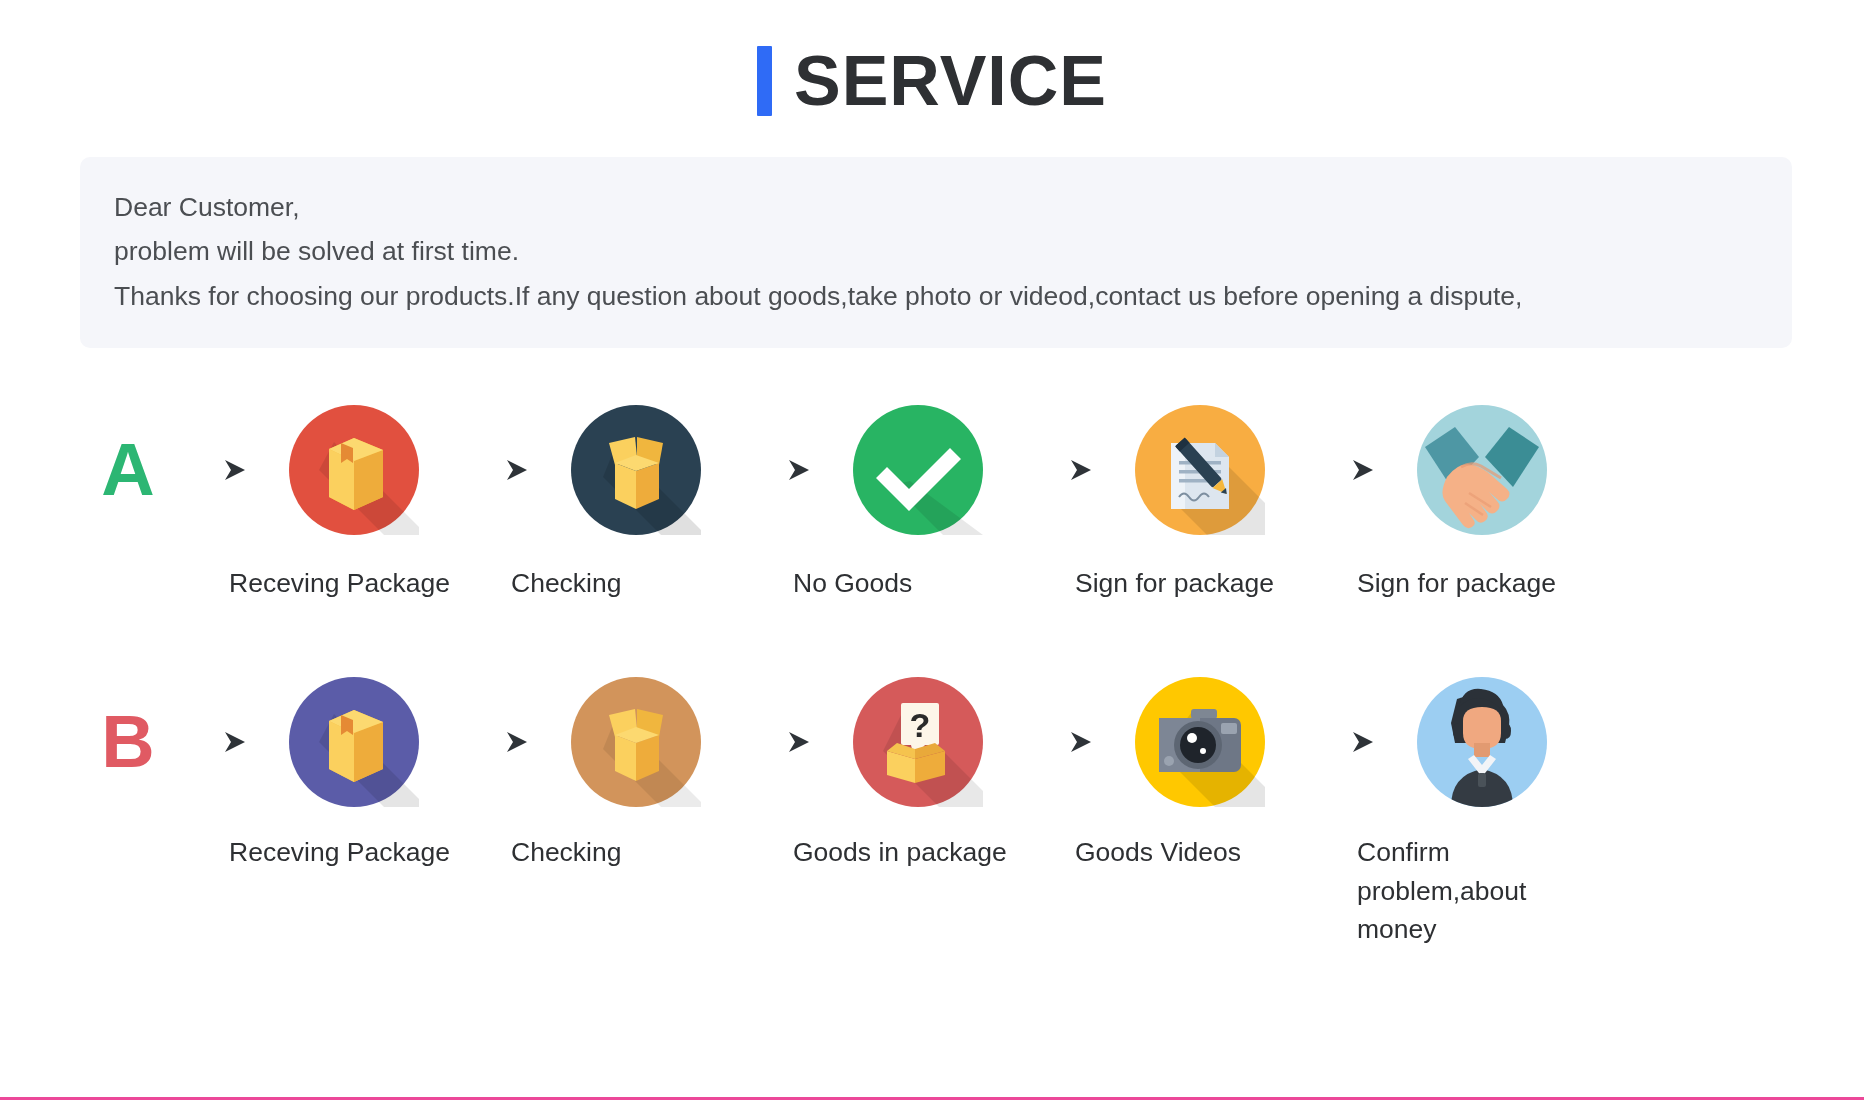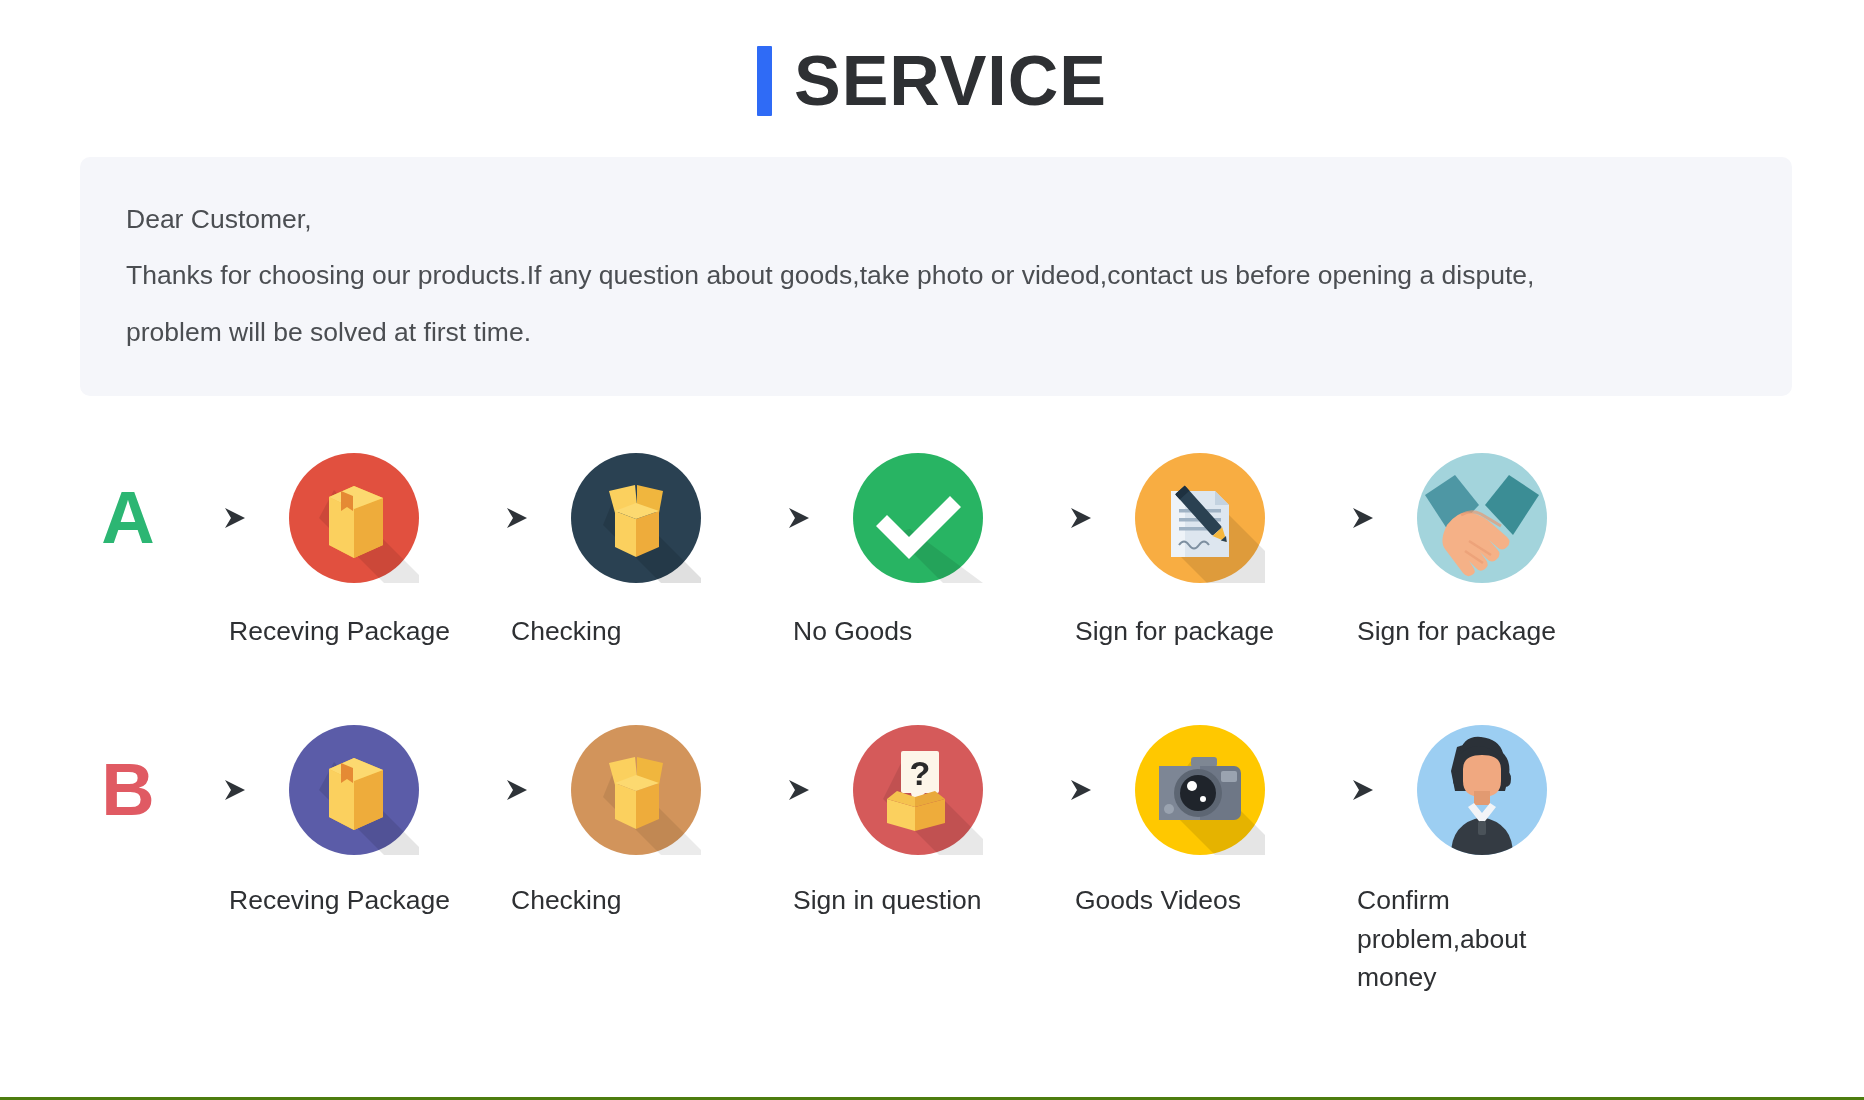--- a/index.html
+++ b/index.html
@@ -6,21 +6,21 @@
   html, body {
     margin: 0; padding: 0;
     width: 1864px; height: 1100px;
     background: #ffffff;
     font-family: "Liberation Sans", sans-serif;
   }
   .page {
     position: relative;
     width: 1864px; height: 1100px;
     background: #ffffff;
-    border-bottom: 3px solid #4d7c0f;
+    border-bottom: 3px solid #ec4899;
     overflow: hidden;
   }
 
   
   .title-wrap {
     display: flex;
     align-items: center;
     justify-content: center;
     gap: 22px;
     padding-top: 46px;
@@ -41,21 +41,21 @@
   }
 
   
   .notice {
     margin: 41px 72px 0 80px;
     background: #f5f6fa;
     border-radius: 10px;
     padding: 26px 30px 28px 30px;
   }
   .notice p {
-    margin: 16px;
+    margin: 4px;
     font-size: 26.5px;
     line-height: 1.52;
     color: #4b4e52;
     font-weight: 400;
   }
 
   
   .flow-row {
     display: flex;
     align-items: flex-start;
@@ -121,22 +121,22 @@
 
 <div class="page">
 
   <div class="title-wrap">
     <div class="title-bar"></div>
     <div class="title-text">SERVICE</div>
   </div>
 
   <div class="notice">
     <p>Dear Customer,</p>
+    <p>problem will be solved at first time.</p>
     <p>Thanks for choosing our products.If any question about goods,take photo or videod,contact us before opening a dispute,</p>
-    <p>problem will be solved at first time.</p>
   </div>
 
   <div class="flow-row" id="row-a">
 
     <div class="letter-cell">
       <span class="letter a">A</span>
     </div>
 
     <div class="arrow">
       <svg width="72" height="28" viewBox="0 0 72 28">
@@ -322,21 +322,21 @@
           <path d="M50 34 L130 114 L130 130 L86 130 L30 74 Z" fill="#000" opacity="0.09"></path>
           <rect x="48" y="26" width="38" height="42" rx="2" fill="#fdf6e9"></rect>
           <polygon points="58,68 72,68 61,80" fill="#fdf6e9"></polygon>
           <text x="67" y="60" font-family="'Liberation Sans', sans-serif" font-size="34" font-weight="bold" fill="#2a2a2a" text-anchor="middle">?</text>
           <polygon points="34,74 62,82 62,106 34,98" fill="#fbd05e"></polygon>
           <polygon points="62,82 92,74 92,98 62,106" fill="#eeac3b"></polygon>
           <polygon points="34,74 44,66 62,72 62,82" fill="#f5c34e"></polygon>
           <polygon points="92,74 82,66 62,72 62,82" fill="#e9a93a"></polygon>
         </svg>
       </div>
-      <div class="step-label">Sign in question</div>
+      <div class="step-label">Goods in package</div>
     </div>
 
     <div class="arrow">
       <svg width="72" height="28" viewBox="0 0 72 28">
         <path d="M2 14 L52 14" stroke="url(#ag1)" stroke-width="4" fill="none"></path>
         <path d="M48 4 L68 14 L48 24 L54 14 Z" fill="#2e3338"></path>
       </svg>
     </div>
 
     <div class="step">

